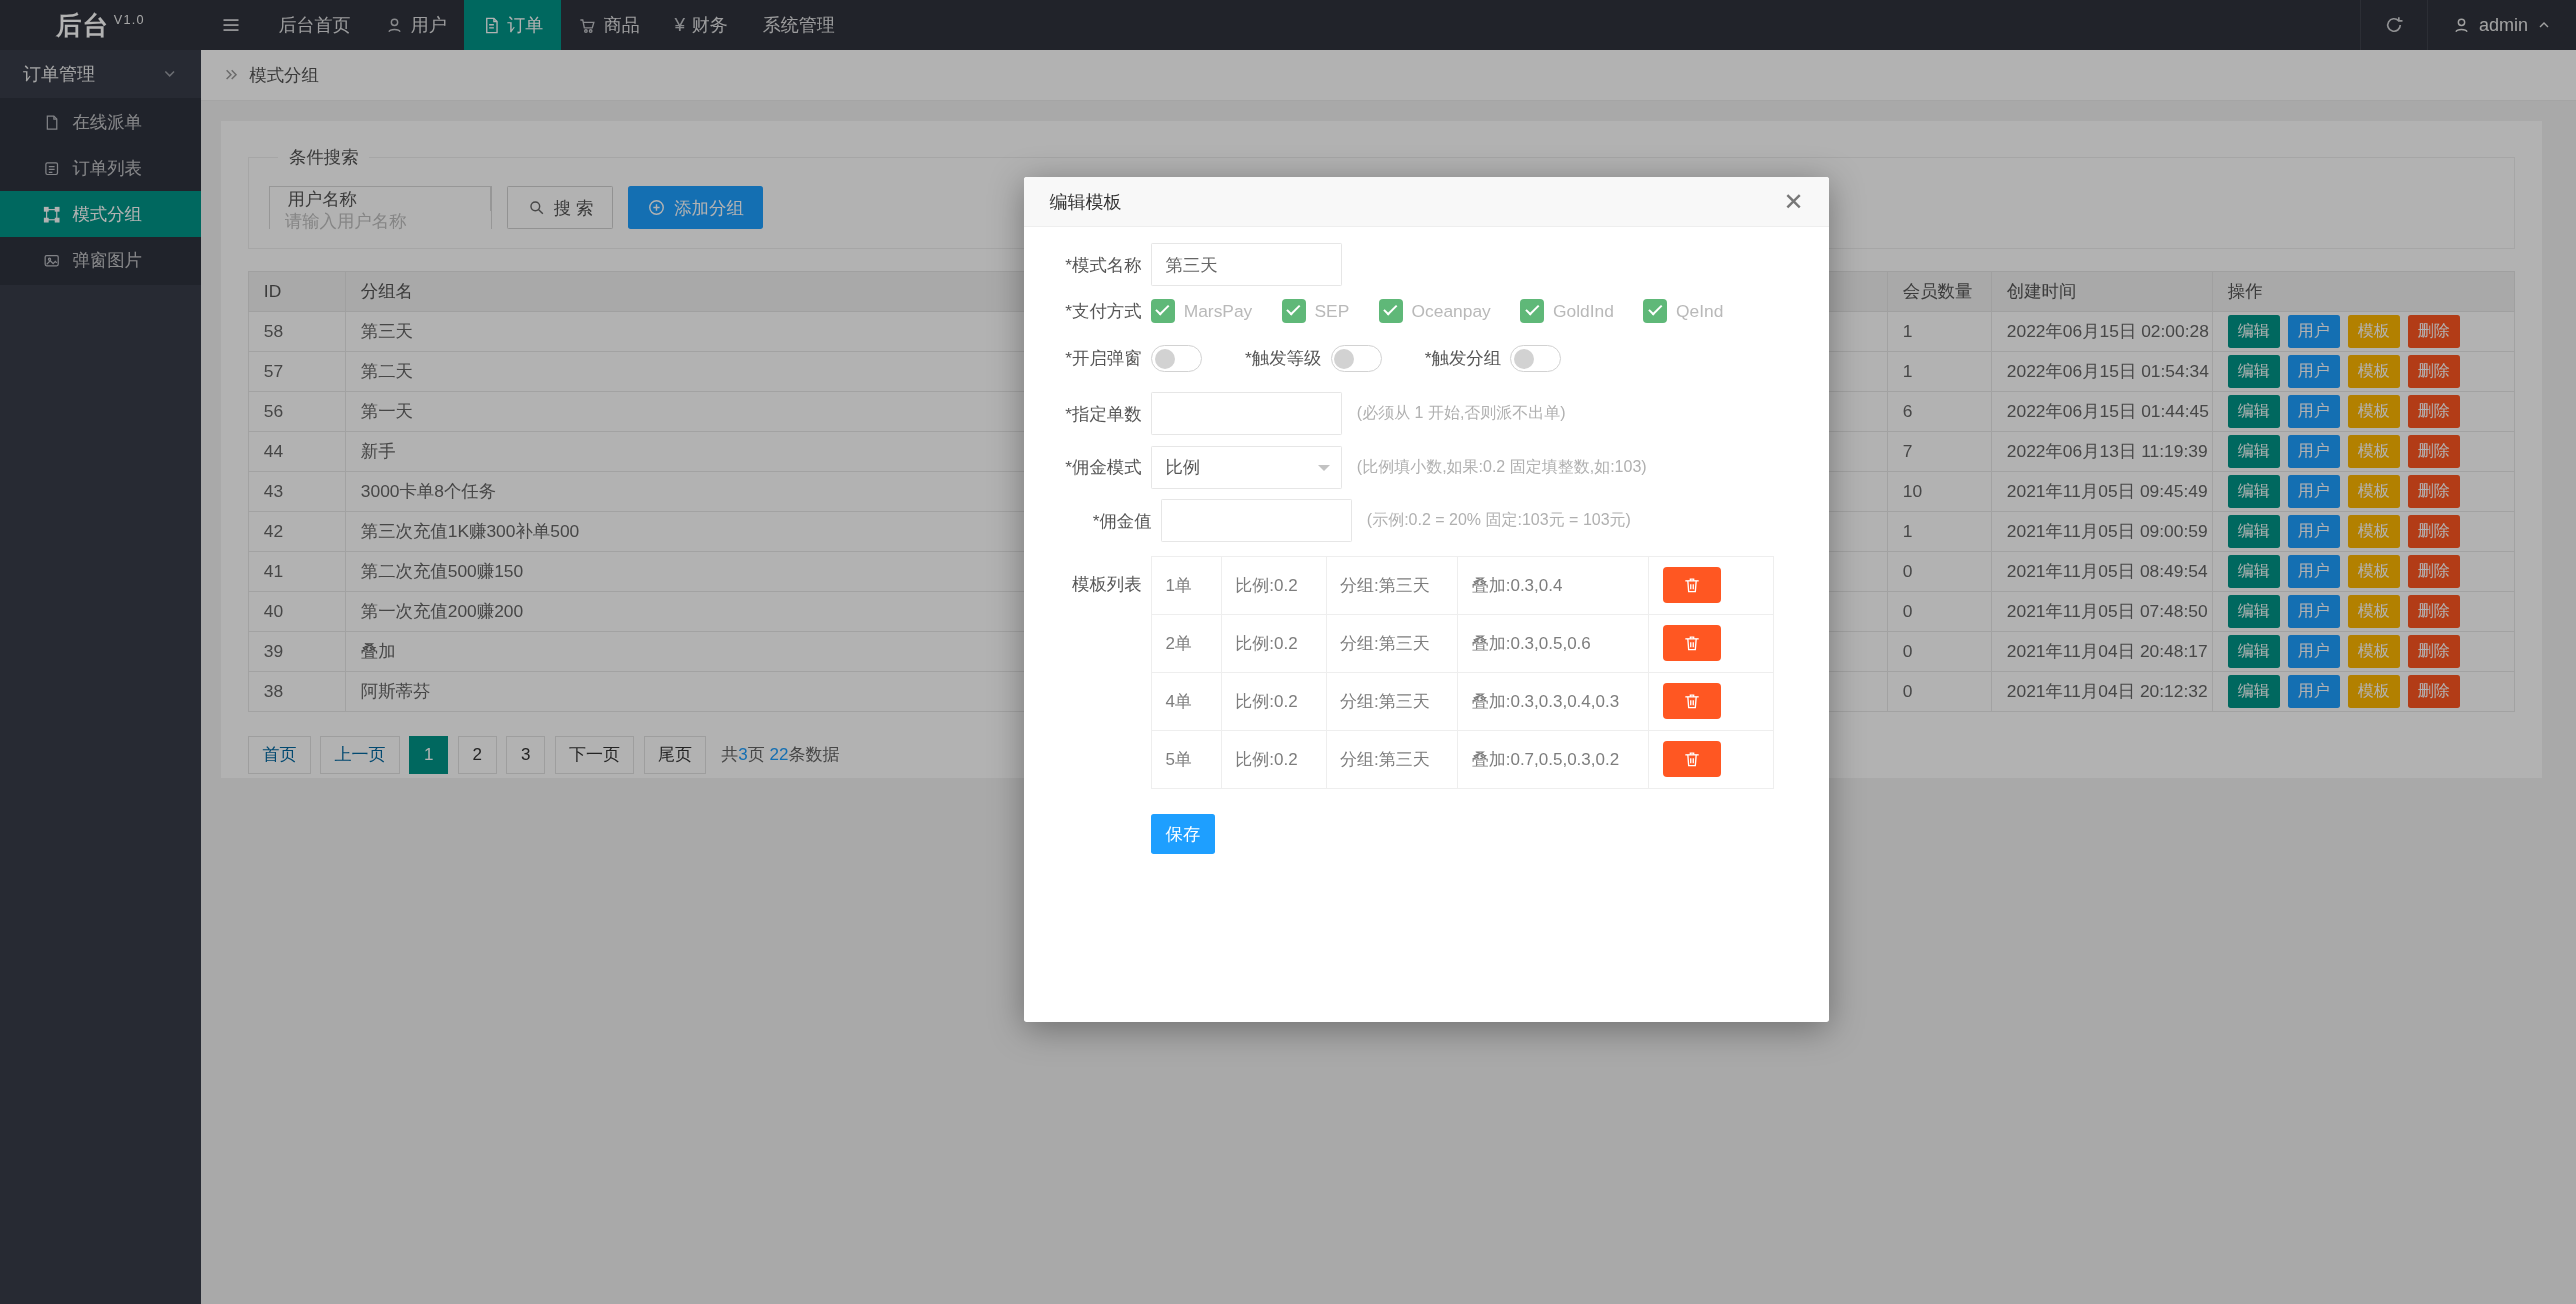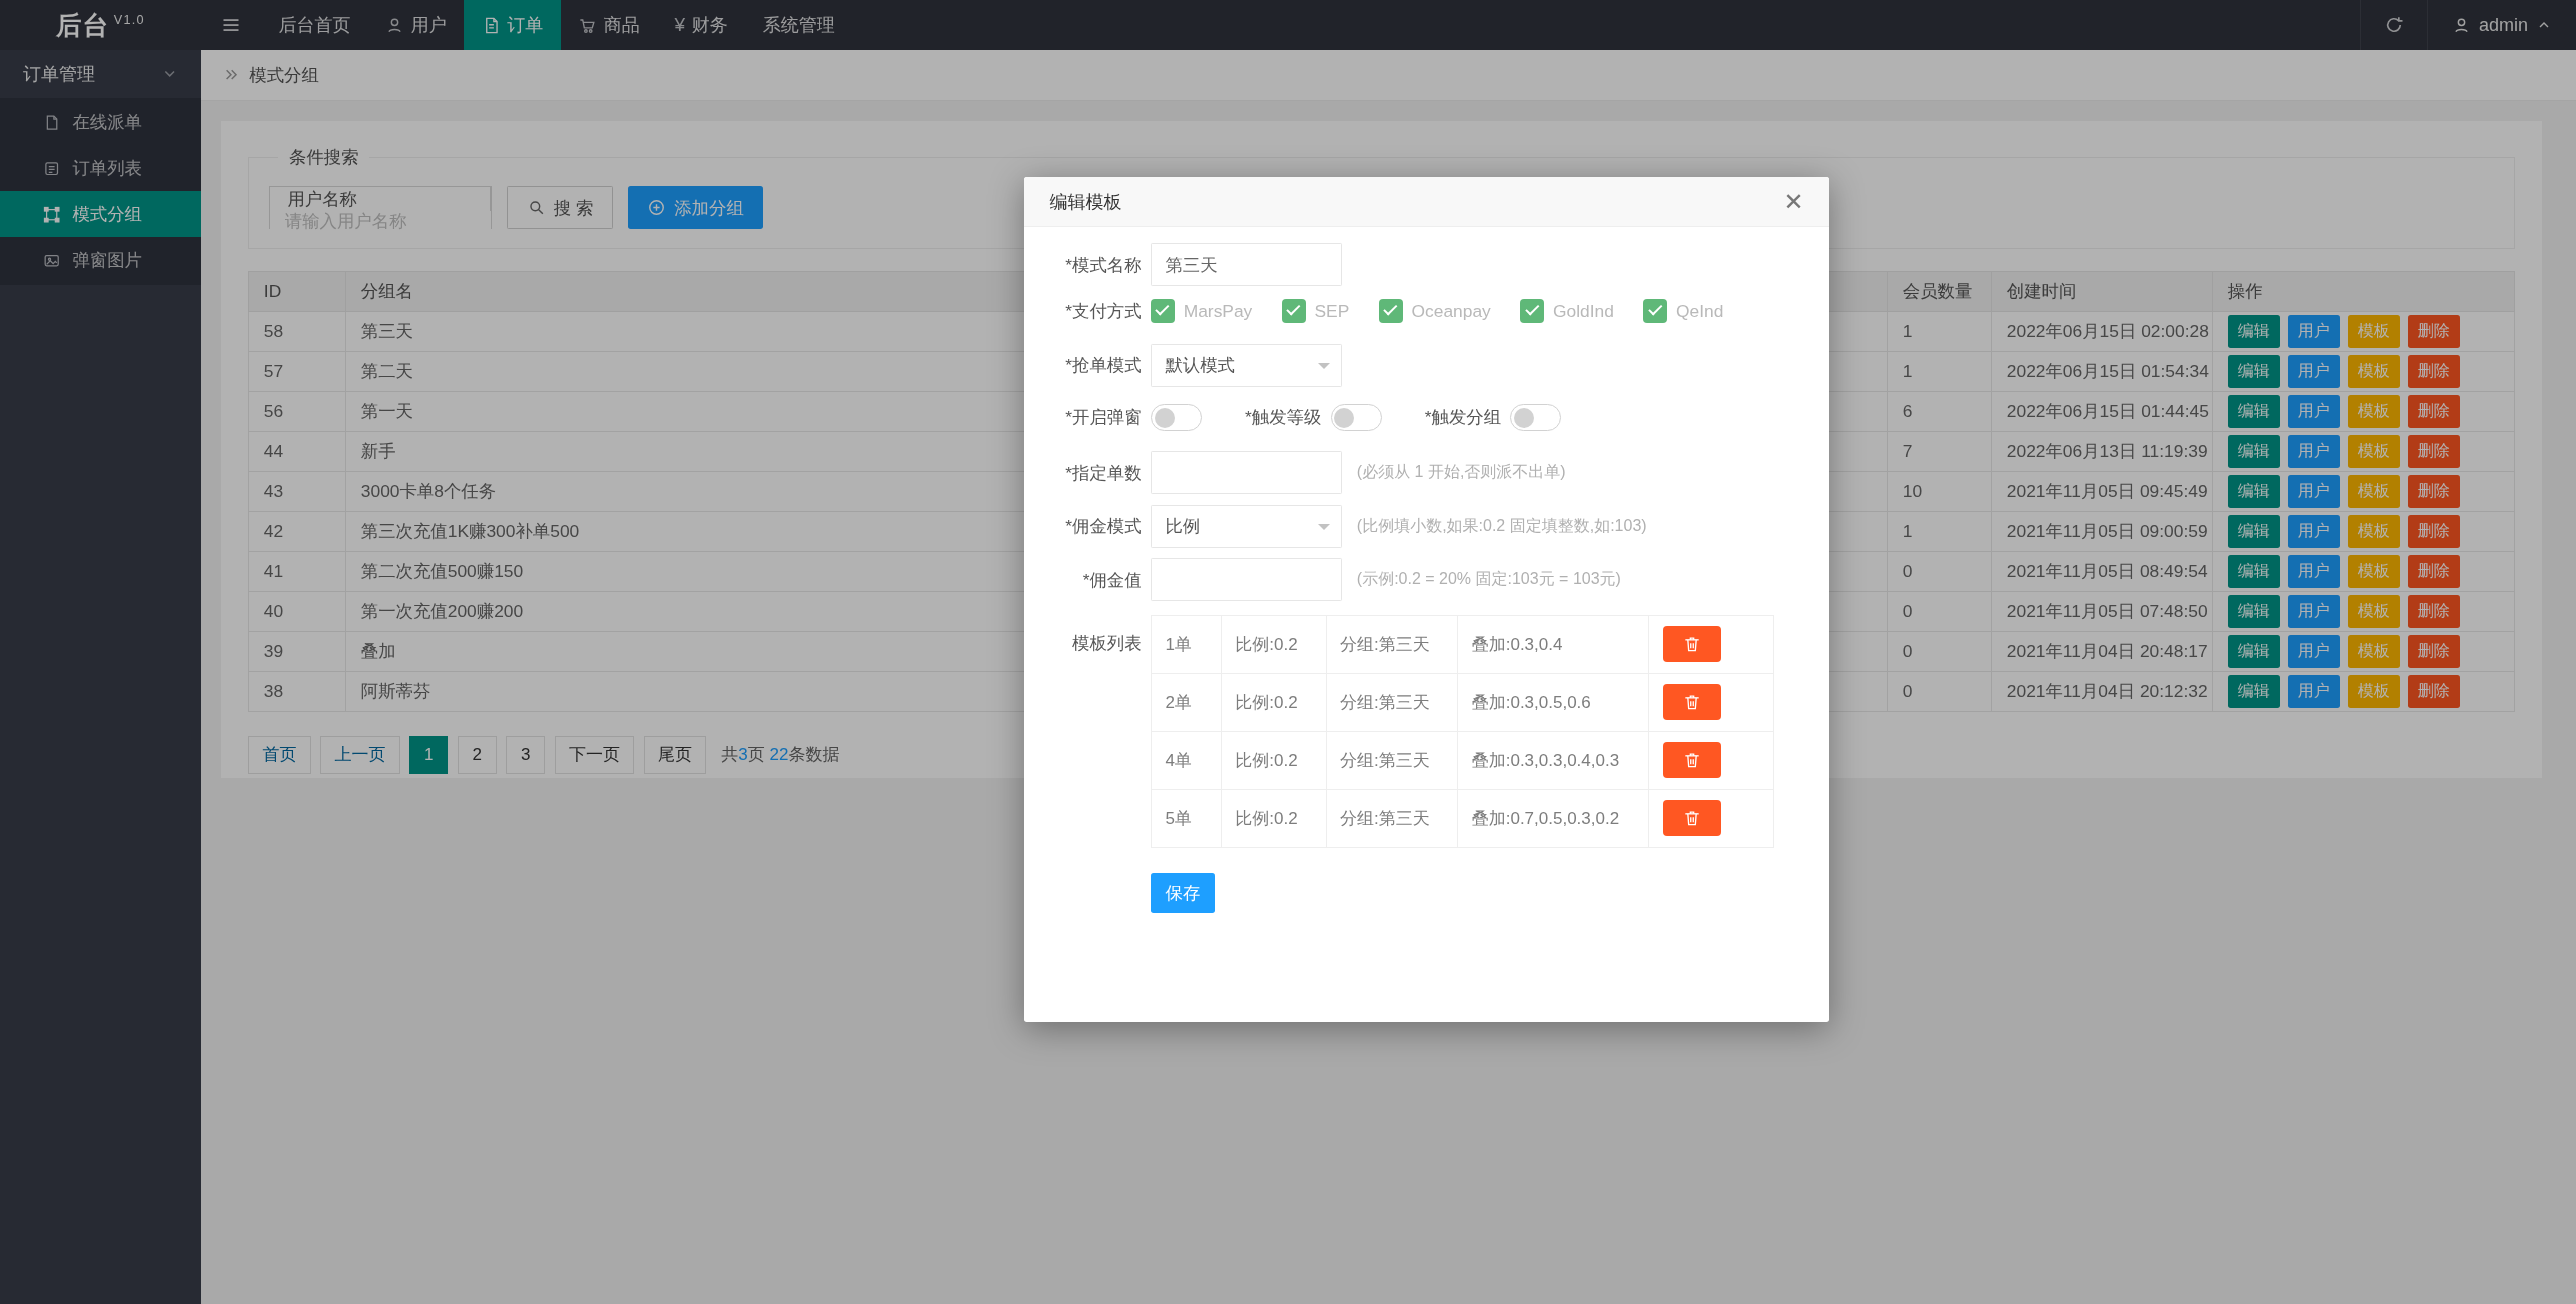--- a/index.html
+++ b/index.html
@@ -439,27 +439,20 @@
       <span class="cb-group">
           <span class="cb"></span>
           <span class="cb-label">GoldInd</span>
         </span>
       <span class="cb-group">
           <span class="cb"></span>
           <span class="cb-label">QeInd</span>
         </span>
     </div>
 
-    <div class="form-row" style="margin-bottom:16px;">
-      <div class="form-label">*抢单模式</div>
-      <div class="m-select">
-        <span>默认模式</span>
-        <i class="caret"></i>
-      </div>
-    </div>
 
     <div class="form-row" style="margin-bottom:19px; min-height:29.5px;">
       <div class="form-label">*开启弹窗</div>
       <span class="switch">
           <span class="knob"></span>
         </span>
       <span class="t-label">*触发等级</span>
       <span class="switch">
           <span class="knob"></span>
         </span>
@@ -477,21 +470,21 @@
 
     <div class="form-row">
       <div class="form-label">*佣金模式</div>
       <div class="m-select">
         <span>比例</span>
         <i class="caret"></i>
       </div>
       <span class="hint">(比例填小数,如果:0.2 固定填整数,如:103)</span>
     </div>
 
-    <div class="form-row" style="margin-bottom:13.4px;">
+    <div class="form-row" style="margin-bottom:13.4px;margin-left:10px;">
       <div class="form-label">*佣金值</div>
       <input class="m-input" value="" style="">
       <span class="hint">(示例:0.2 = 20% 固定:103元 = 103元)</span>
     </div>
 
     <div class="form-row tpl-row" style="margin-bottom:17.4px;">
       <div class="form-label">模板列表</div>
       <table class="tpl-table">
         <colgroup>
             <col style="width:70px">

